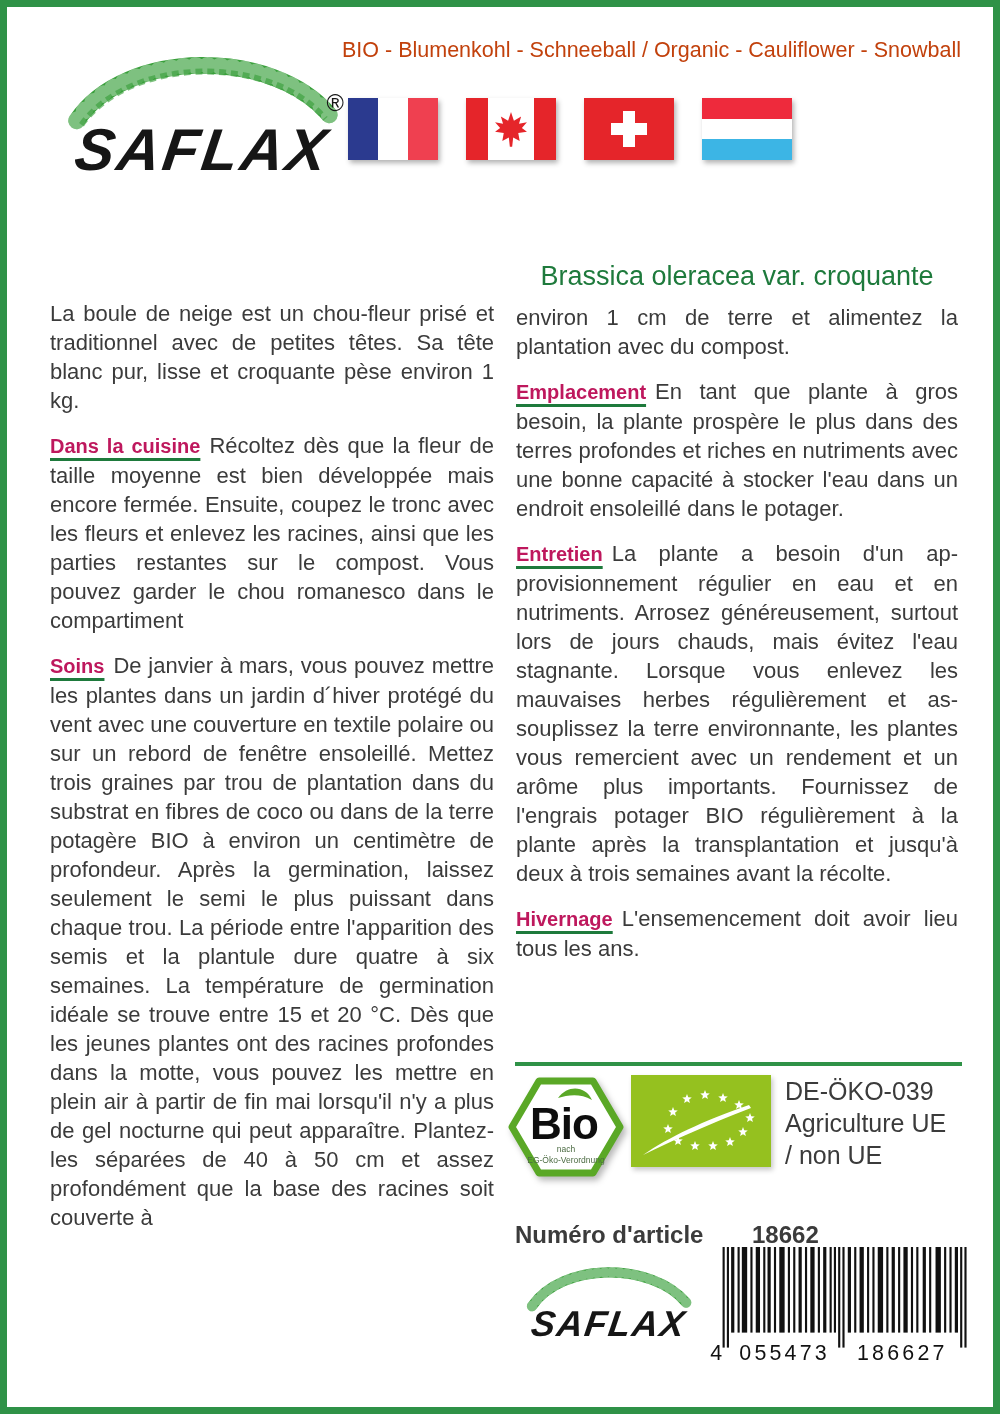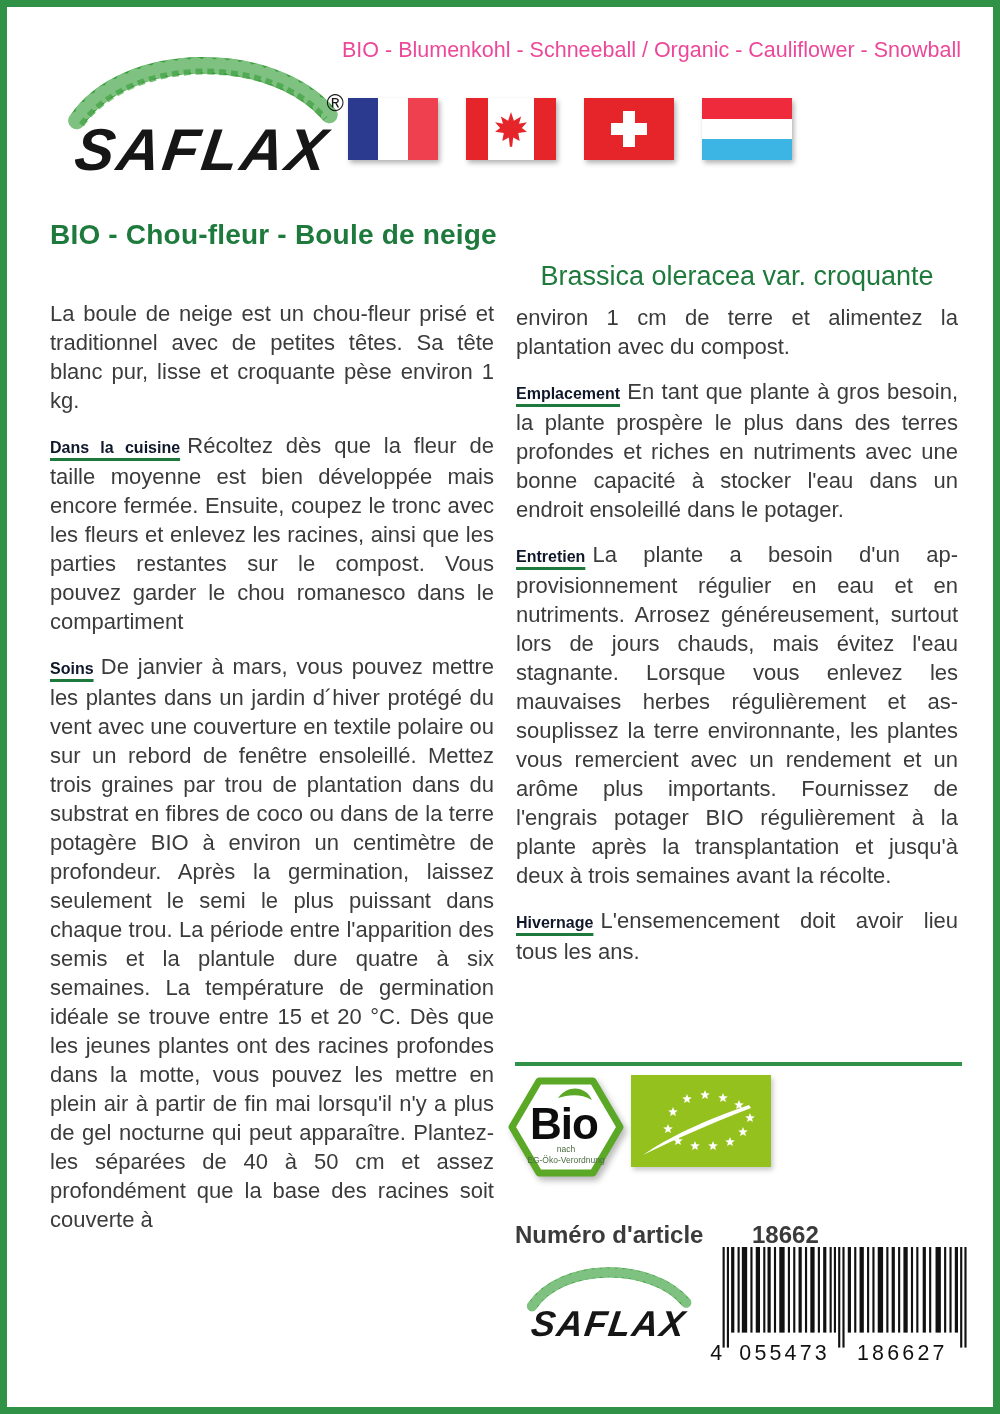--- a/index.html
+++ b/index.html
@@ -13,40 +13,40 @@
     background: #ffffff;
     border: 7px solid #2f9247;
     overflow: hidden;
     color: #3b3b3b;
   }
 
   
   .brand-logo { position: absolute; left: 45px; top: 22px; width: 295px; height: 155px; }
   .tagline {
     position: absolute; top: 31px; right: 32px; width: 630px;
-    text-align: right; font-size: 21.5px; color: #ec4899; letter-spacing: 0;
+    text-align: right; font-size: 21.5px; color: #c2410c; letter-spacing: 0;
   }
   .flags { position: absolute; left: 341px; top: 91px; display: flex; gap: 28px; }
   .flags svg { width: 90px; height: 62px; box-shadow: 2px 3px 5px rgba(0,0,0,.30); background:#fff; }
 
   
   .page-title {
     position: absolute; left: 43px; top: 212px;
     font-size: 28px; font-weight: bold; color: #1e7a3c; letter-spacing: .2px;
   }
   .col { position: absolute; text-align: justify; font-size: 22px; line-height: 29px; }
   .col p { margin-bottom: 16px; }
   .col-left  { left: 43px;  top: 292px; width: 444px; }
   .col-right { left: 509px; top: 252px; width: 442px; }
   .subtitle {
     text-align: center; color: #1e7a3c; font-size: 27px; line-height: 34px;
     margin-bottom: 10px;
   }
   .h {
-    color: #0f172a; font-weight: bold; font-size: 16px;
+    color: #be185d; font-weight: bold; font-size: 20px;
     text-decoration: underline; text-decoration-thickness: 3px;
     text-decoration-color: #1e7a3c; text-underline-offset: 5px;
     margin-right: .45em;
   }
 
   
   .sep-line { position: absolute; left: 508px; top: 1055px; width: 447px; height: 4px; background: #2f9247; }
   .bio-seal { position: absolute; left: 499px; top: 1064px; width: 120px; height: 112px;
               filter: drop-shadow(3px 4px 3px rgba(0,0,0,.28)); }
   .eu-logo  { position: absolute; left: 624px; top: 1068px; width: 140px; height: 92px;
@@ -99,21 +99,20 @@
       <rect x="39" y="13" width="12" height="36" fill="#ffffff"></rect>
       <rect x="27" y="25" width="36" height="12" fill="#ffffff"></rect>
     </svg>
     <svg viewBox="0 0 90 62">
       <rect x="0" y="0" width="90" height="21" fill="#ee2a3c"></rect>
       <rect x="0" y="21" width="90" height="20" fill="#ffffff"></rect>
       <rect x="0" y="41" width="90" height="21" fill="#3cb5e5"></rect>
     </svg>
   </div>
 
-  <h1 class="page-title">BIO - Chou-fleur - Boule de neige</h1>
 
   <div class="col col-left">
     <p>La boule de neige est un chou-fleur prisé et traditionnel avec de petites têtes. Sa tête blanc pur, lisse et croquante pèse environ 1 kg.</p>
     <p><span class="h">Dans la cuisine</span><span>Récoltez dès que la fleur de taille moyenne est bien dévelop­pée mais encore fermée. Ensuite, coupez le tronc avec les fleurs et enlevez les racines, ainsi que les parties restantes sur le compost. Vous pouvez garder le chou romanesco dans le compartiment</span></p>
     <p><span class="h">Soins</span><span>De janvier à mars, vous pouvez mettre les plantes dans un jardin d´hiver protégé du vent avec une couverture en textile polaire ou sur un rebord de fenêtre ensoleillé. Mettez trois graines par trou de plantation dans du substrat en fibres de coco ou dans de la terre potagère BIO à environ un centimètre de profondeur. Après la germination, laissez seulement le semi le plus puissant dans chaque trou. La période entre l'apparition des semis et la plantule dure quatre à six semaines. La température de germination idéale se trouve entre 15 et 20 °C. Dès que les jeunes plantes ont des racines profondes dans la motte, vous pouvez les mettre en plein air à partir de fin mai lorsqu'il n'y a plus de gel nocturne qui peut apparaître. Plantez-les séparées de 40 à 50 cm et assez profondément que la base des racines soit couverte à</span></p>
   </div>
 
   <div class="col col-right">
     <div class="subtitle">Brassica oleracea var. croquante</div>
     <p>environ 1 cm de terre et alimentez la plantation avec du compost.</p>
@@ -147,20 +146,25 @@
       <use href="#star" transform="translate(112,57) scale(1.25)"></use>
       <use href="#star" transform="translate(99,67) scale(1.25)"></use>
       <use href="#star" transform="translate(82,71) scale(1.25)"></use>
       <use href="#star" transform="translate(64,71) scale(1.25)"></use>
       <use href="#star" transform="translate(47,66) scale(1.25)"></use>
       <use href="#star" transform="translate(37,54) scale(1.25)"></use>
       <use href="#star" transform="translate(42,37) scale(1.25)"></use>
     </g>
   </svg>
 
+  <div class="cert-text">
+    <div>DE-ÖKO-039</div>
+    <div>Agriculture UE</div>
+    <div>/ non UE</div>
+  </div>
 
   <div class="meta-row row-article">
     <span class="label">Numéro d'article</span>
     <span class="value">18662</span>
   </div>
 
   <div class="footer-logo">
     <svg viewBox="0 0 300 155" width="180" height="93">
       <path d="M25,92 C 75,18 225,18 282,86" fill="none" stroke="#3aa03c" stroke-width="17" stroke-linecap="round"></path>
       <path d="M25,92 C 75,18 225,18 282,86" fill="none" stroke="#ffffff" stroke-width="17" stroke-linecap="round" stroke-dasharray="1.5 11" opacity=".35"></path>

